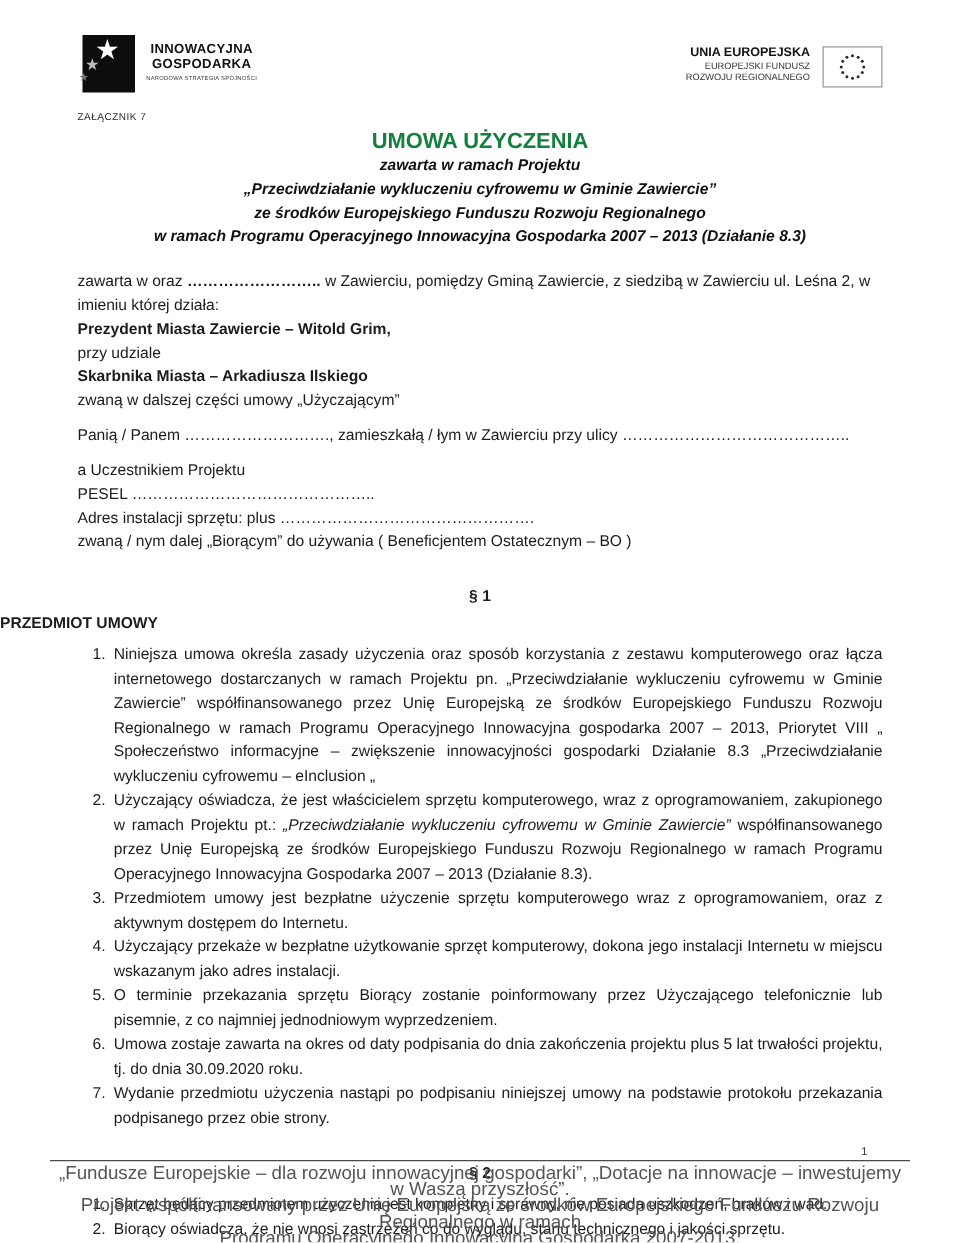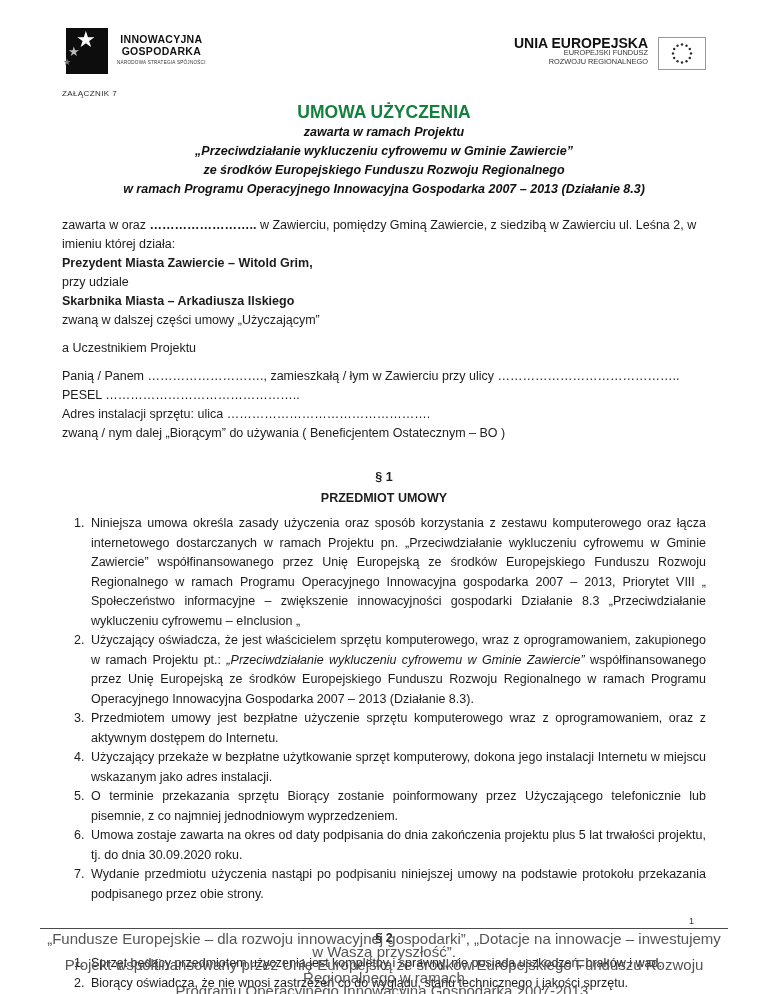--- a/index.html
+++ b/index.html
@@ -28,21 +28,21 @@
   .ig-text { padding-top:6px; }
   .ig-line { font-size:10.5px; font-weight:bold; letter-spacing:.3px; line-height:11.5px; color:#111;text-align:center; }
   .ig-sub  { font-size:4.6px; letter-spacing:.25px; margin-top:2.5px; color:#333; }
 
   .logo-center { text-align:center; padding-top:8px; margin-left:30px; }
   .zaw-mark { display:block; margin:0 auto 1px; }
   .zaw-text { font-size:15px; font-weight:bold; color:#4a4a4a; letter-spacing:.3px; line-height:15px; }
 
   .logo-right { display:flex; gap:10px; align-items:flex-start; padding-top:9px; }
   .eu-text { text-align:right; padding-top:1px; }
-  .eu-line1 { font-size:14px; font-weight:bold; color:#111; line-height:10px; }
+  .eu-line1 { font-size:10px; font-weight:bold; color:#111; line-height:10px; }
   .eu-line2 { font-size:7.4px; color:#333; line-height:9px; }
   .eu-flag {
     width:48px; height:33px; background:#fff;
     border:1px solid #999; box-sizing:border-box;
     display:flex; align-items:center; justify-content:center;
   }
 
   
   .attachment {
     margin:9px 0 0 62px;
@@ -55,21 +55,21 @@
   .doc-sub   { font-size:12.5px; font-weight:bold; line-height:19px; color:#111;font-style:italic; }
 
   
   .intro { margin:17px 62px 0 62px; font-size:12.5px; line-height:19px; }
   .intro p { margin:0; }
   .intro .gap-before { margin-top:9px; }
   .b { font-weight:bold; }
 
   
   .section-no      { text-align:center; font-weight:bold; font-size:12.5px; margin-top:27px; }
-  .section-heading { text-align:center; font-weight:bold; font-size:12.5px; margin-top:7px; }
+  .section-heading { text-align:left; font-weight:bold; font-size:12.5px; margin-top:7px; }
   ol.clauses {
     margin:9px 62px 0 62px; padding-left:26px;
     font-size:12.5px; line-height:19.5px; text-align:justify;
   }
   ol.clauses li { padding-left:3px; }
   .i { font-style:italic; }
 
   
   .footer { position:absolute; top:916px; left:40px; width:688px; }
   .page-number { text-align:right; font-size:9px; color:#333; padding-right:34px; line-height:11px; }
@@ -133,24 +133,24 @@
     <div class="doc-sub">ze środków Europejskiego Funduszu Rozwoju Regionalnego</div>
     <div class="doc-sub">w ramach Programu Operacyjnego Innowacyjna Gospodarka 2007 – 2013 (Działanie 8.3)</div>
   </div>
 
   <div class="intro">
     <p><span>zawarta w oraz </span><span class="b">……………………..</span><span> w Zawierciu, pomiędzy Gminą Zawiercie, z siedzibą w Zawierciu ul. Leśna 2, w imieniu której działa:</span></p>
     <p class="b">Prezydent Miasta Zawiercie – Witold Grim,</p>
     <p>przy udziale</p>
     <p class="b">Skarbnika Miasta – Arkadiusza Ilskiego</p>
     <p>zwaną  w dalszej części umowy „Użyczającym”</p>
+    <p class="gap-before">Panią / Panem ………………………., zamieszkałą / łym w Zawierciu przy ulicy ……………………………………..</p>
     <p class="gap-before">a Uczestnikiem Projektu</p>
-    <p class="gap-before">Panią / Panem ………………………., zamieszkałą / łym w Zawierciu przy ulicy ……………………………………..</p>
     <p>PESEL ………………………………………..</p>
-    <p>Adres instalacji sprzętu: ulica ………………………………………….</p>
+    <p>Adres instalacji sprzętu: plus ………………………………………….</p>
     <p>zwaną / nym dalej „Biorącym” do używania ( Beneficjentem Ostatecznym – BO )</p>
   </div>
 
   <div class="section-no">§ 1</div>
   <div class="section-heading">PRZEDMIOT UMOWY</div>
   <ol class="clauses">
     <li>Niniejsza umowa określa zasady użyczenia oraz sposób korzystania z zestawu komputerowego oraz łącza internetowego dostarczanych w ramach Projektu pn. „Przeciwdziałanie wykluczeniu cyfrowemu w Gminie Zawiercie” współfinansowanego przez Unię Europejską ze środków Europejskiego Funduszu Rozwoju Regionalnego w ramach Programu Operacyjnego Innowacyjna gospodarka 2007 – 2013, Priorytet VIII „ Społeczeństwo informacyjne – zwiększenie innowacyjności gospodarki Działanie 8.3 „Przeciwdziałanie wykluczeniu cyfrowemu – eInclusion „</li>
     <li><span>Użyczający oświadcza, że jest właścicielem sprzętu komputerowego, wraz z oprogramowaniem, zakupionego w ramach Projektu pt.: </span><span class="i">„Przeciwdziałanie wykluczeniu cyfrowemu w Gminie Zawiercie”</span><span> współfinansowanego przez Unię Europejską ze środków Europejskiego Funduszu Rozwoju Regionalnego w ramach Programu Operacyjnego Innowacyjna Gospodarka 2007 – 2013 (Działanie 8.3).</span></li>
     <li>Przedmiotem umowy jest bezpłatne użyczenie sprzętu komputerowego wraz z oprogramowaniem, oraz z aktywnym dostępem do Internetu.</li>
     <li>Użyczający przekaże w bezpłatne użytkowanie sprzęt komputerowy, dokona jego instalacji Internetu w miejscu wskazanym jako adres instalacji.</li>

